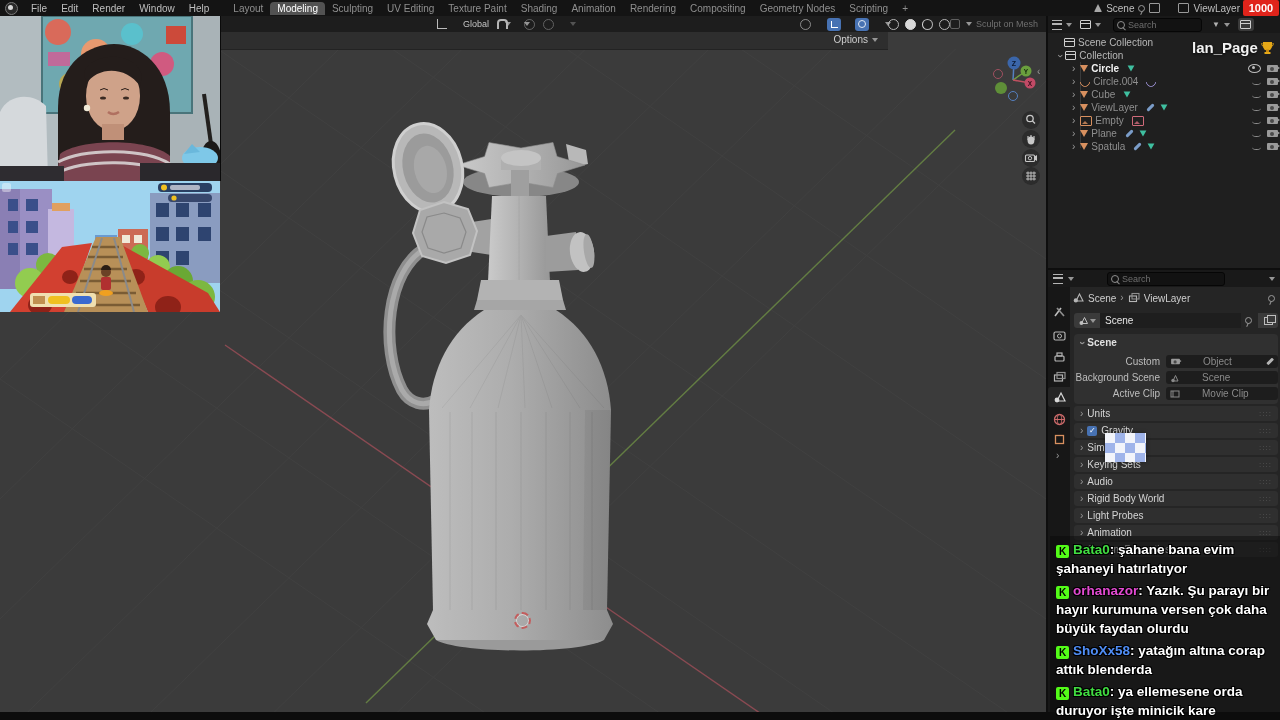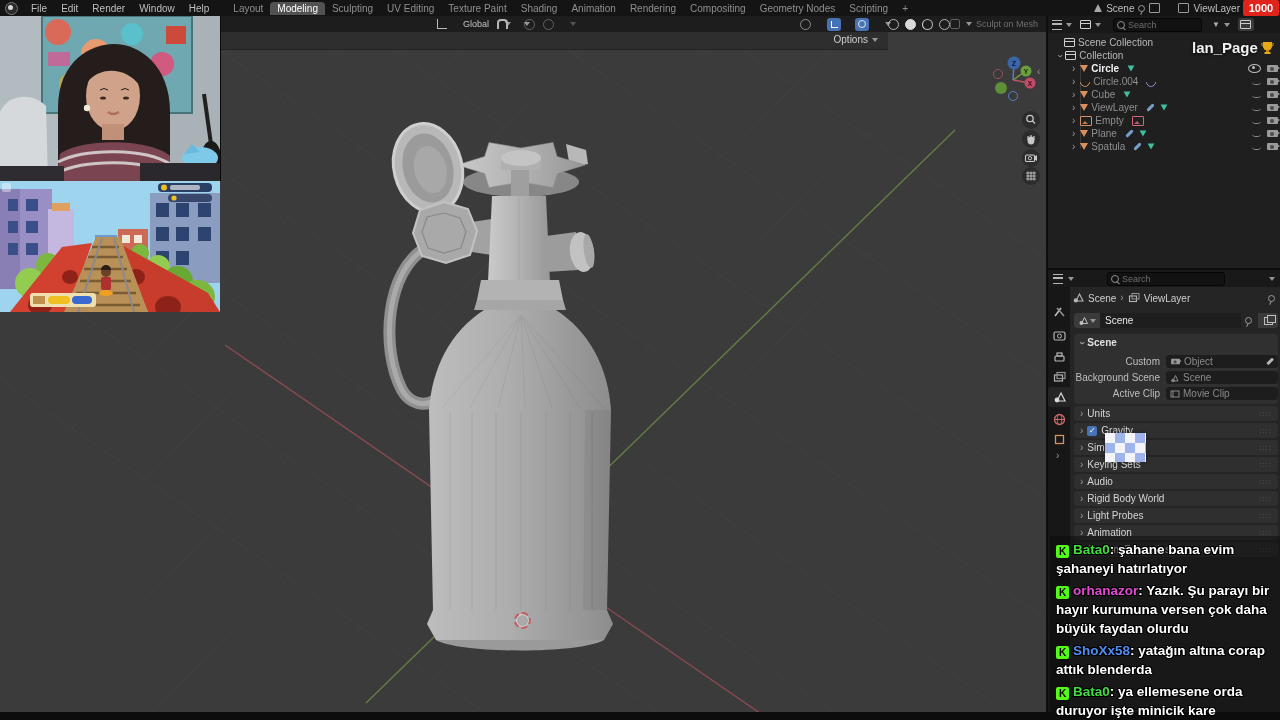--- a/index.html
+++ b/index.html
@@ -80,21 +80,21 @@
   .db-sel{width:26px;height:15px;background:#3a3a3a;border-radius:3px 0 0 3px;display:flex;align-items:center;justify-content:center;gap:1px;}
   .db-name{flex:1;height:15px;background:#1e1e1e;color:#e6e6e6;display:flex;align-items:center;padding-left:5px;}
   .db-btn{width:20px;height:15px;background:#3a3a3a;margin-left:2px;border-radius:0 3px 3px 0;display:flex;align-items:center;justify-content:center;}
   .dup{width:7px;height:6px;border:1px solid #bdbdbd;position:relative;display:inline-block;}
   .dup:after{content:"";position:absolute;left:2px;top:-3px;width:7px;height:6px;border:1px solid #bdbdbd;background:#3a3a3a;}
   .scene-panel{position:absolute;left:26px;top:64px;width:204px;height:70px;background:#303030;border-radius:4px;}
   .sp-head{position:absolute;left:6px;top:3px;display:flex;gap:4px;align-items:center;color:#e0e0e0;font-weight:bold;}
   .frow{position:absolute;left:0;width:100%;height:15px;display:flex;align-items:center;}
   .flabel{width:86px;text-align:right;padding-right:6px;color:#bdbdbd;}
   .ffield{width:104px;height:13px;background:#1d1d1d;border-radius:3px;display:flex;align-items:center;gap:3px;padding:0 4px;color:#8a8a8a;}
-  .ffield .ph{white-space:nowrap;overflow:hidden;}
+  .ffield .ph{white-space:nowrap;overflow:hidden;margin-left:19px;}
   .dropper{width:8px;height:2.5px;background:#b5b5b5;border-radius:1px;transform:rotate(-45deg);margin-left:auto;}
   .cpanel{position:absolute;left:26px;width:204px;height:15px;background:#2f2f2f;border-radius:3px;display:flex;align-items:center;gap:4px;padding-left:6px;box-sizing:border-box;color:#d4d4d4;}
   .cpanel .grip{margin-left:auto;margin-right:6px;color:#5a5a5a;font-size:8px;letter-spacing:1px;}
   .bluechk{width:10px;height:10px;background:#4772b3;border-radius:2px;color:#fff;font-size:8px;display:flex;align-items:center;justify-content:center;}
   .checker{position:absolute;left:57px;top:163px;width:41px;height:29px;z-index:8;
     background:
       linear-gradient(45deg,#9fb4ea 25%,transparent 25%,transparent 75%,#9fb4ea 75%),
       linear-gradient(45deg,#9fb4ea 25%,#f2f4fa 25%,#f2f4fa 75%,#9fb4ea 75%);
     background-size:20px 20px;background-position:0 0,10px 10px;box-shadow:0 0 4px rgba(0,0,0,.4);}
   

